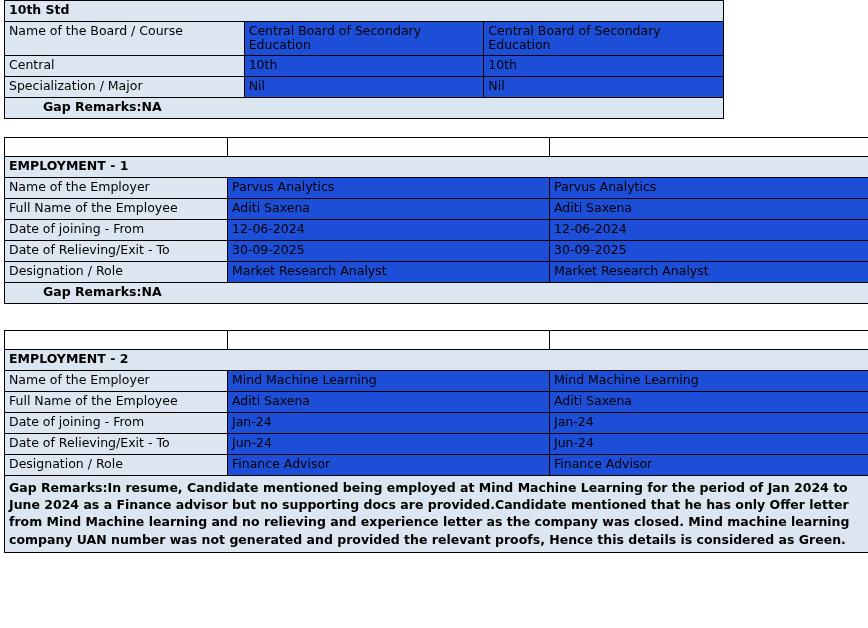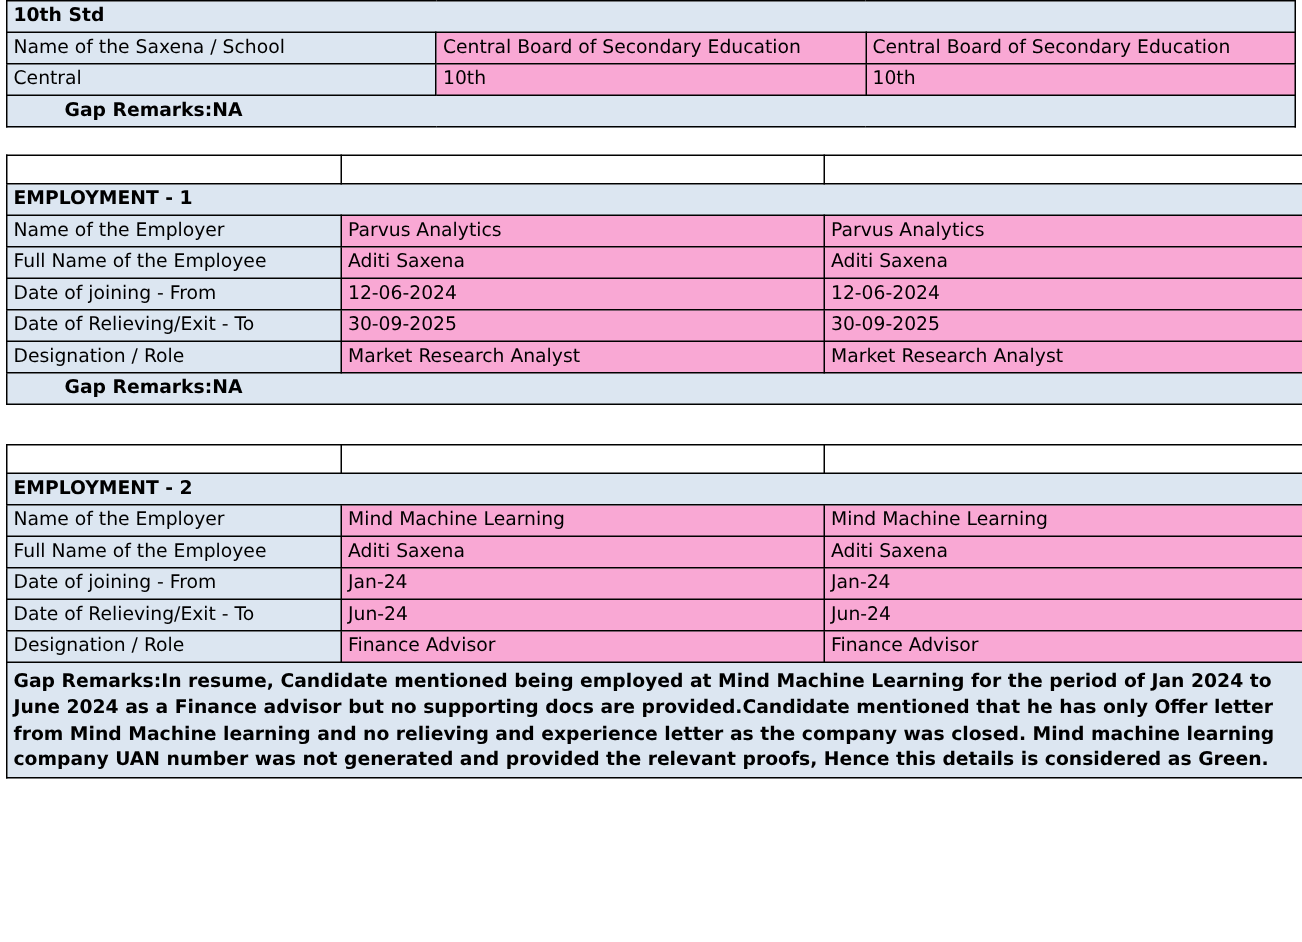--- a/index.html
+++ b/index.html
@@ -16,38 +16,38 @@
     overflow: hidden;
   }
   .page {
     position: relative;
     width: 868px;
     height: 628px;
     box-sizing: border-box;
     padding: 0;
   }
   .section {
-    width: 860px;
+    width: 720px;
     margin: 0 4px;
     border-collapse: collapse;
     table-layout: fixed;
   }
   .section td {
     border: 1px solid #000000;
     padding: 2px 4px;
     vertical-align: top;
     line-height: 1.15;
     height: 16px;
   }
   .lbl {
     background: #dce6f1;
     width: 214px;
   }
   .val {
-    background: #f9a8d4;
+    background: #1d4ed8;
     width: 313px;
   }
   .hdr td {
     background: #dce6f1;
     font-weight: bold;
   }
   .remark td {
     background: #dce6f1;
     font-weight: bold;
     padding-left: 38px;
@@ -74,28 +74,33 @@
 <body>
 
 <div class="page">
 
   <table class="section">
     <tbody>
         <tr class="hdr">
       <td colspan="3">10th Std</td>
     </tr>
     <tr>
-      <td class="lbl">Name of the Saxena / School</td>
+      <td class="lbl">Name of the Board / Course</td>
       <td class="val">Central Board of Secondary Education</td>
       <td class="val">Central Board of Secondary Education</td>
     </tr>
     <tr>
       <td class="lbl">Central</td>
       <td class="val">10th</td>
       <td class="val">10th</td>
+    </tr>
+    <tr>
+      <td class="lbl">Specialization / Major</td>
+      <td class="val">Nil</td>
+      <td class="val">Nil</td>
     </tr>
     <tr class="remark">
       <td colspan="3">Gap Remarks:NA</td>
     </tr>
   </tbody>
     </table>
 
   <div class="spacer"></div>
 
   <table class="section">

